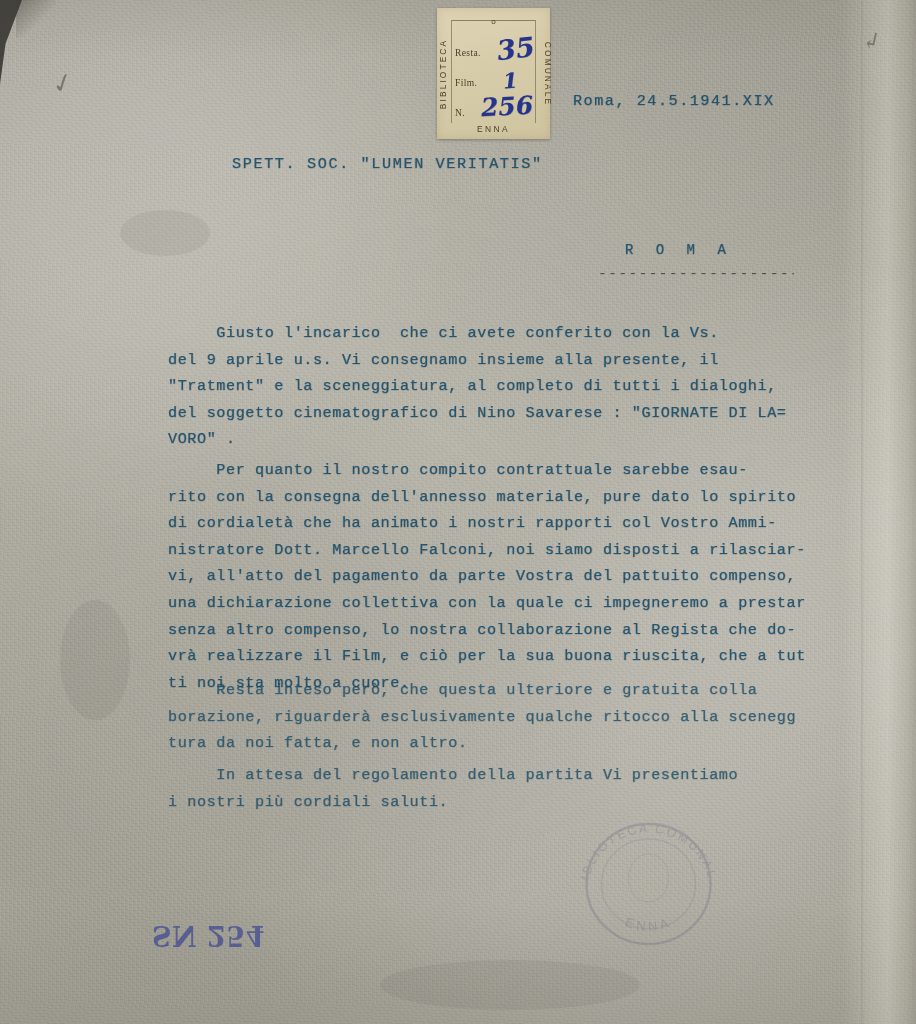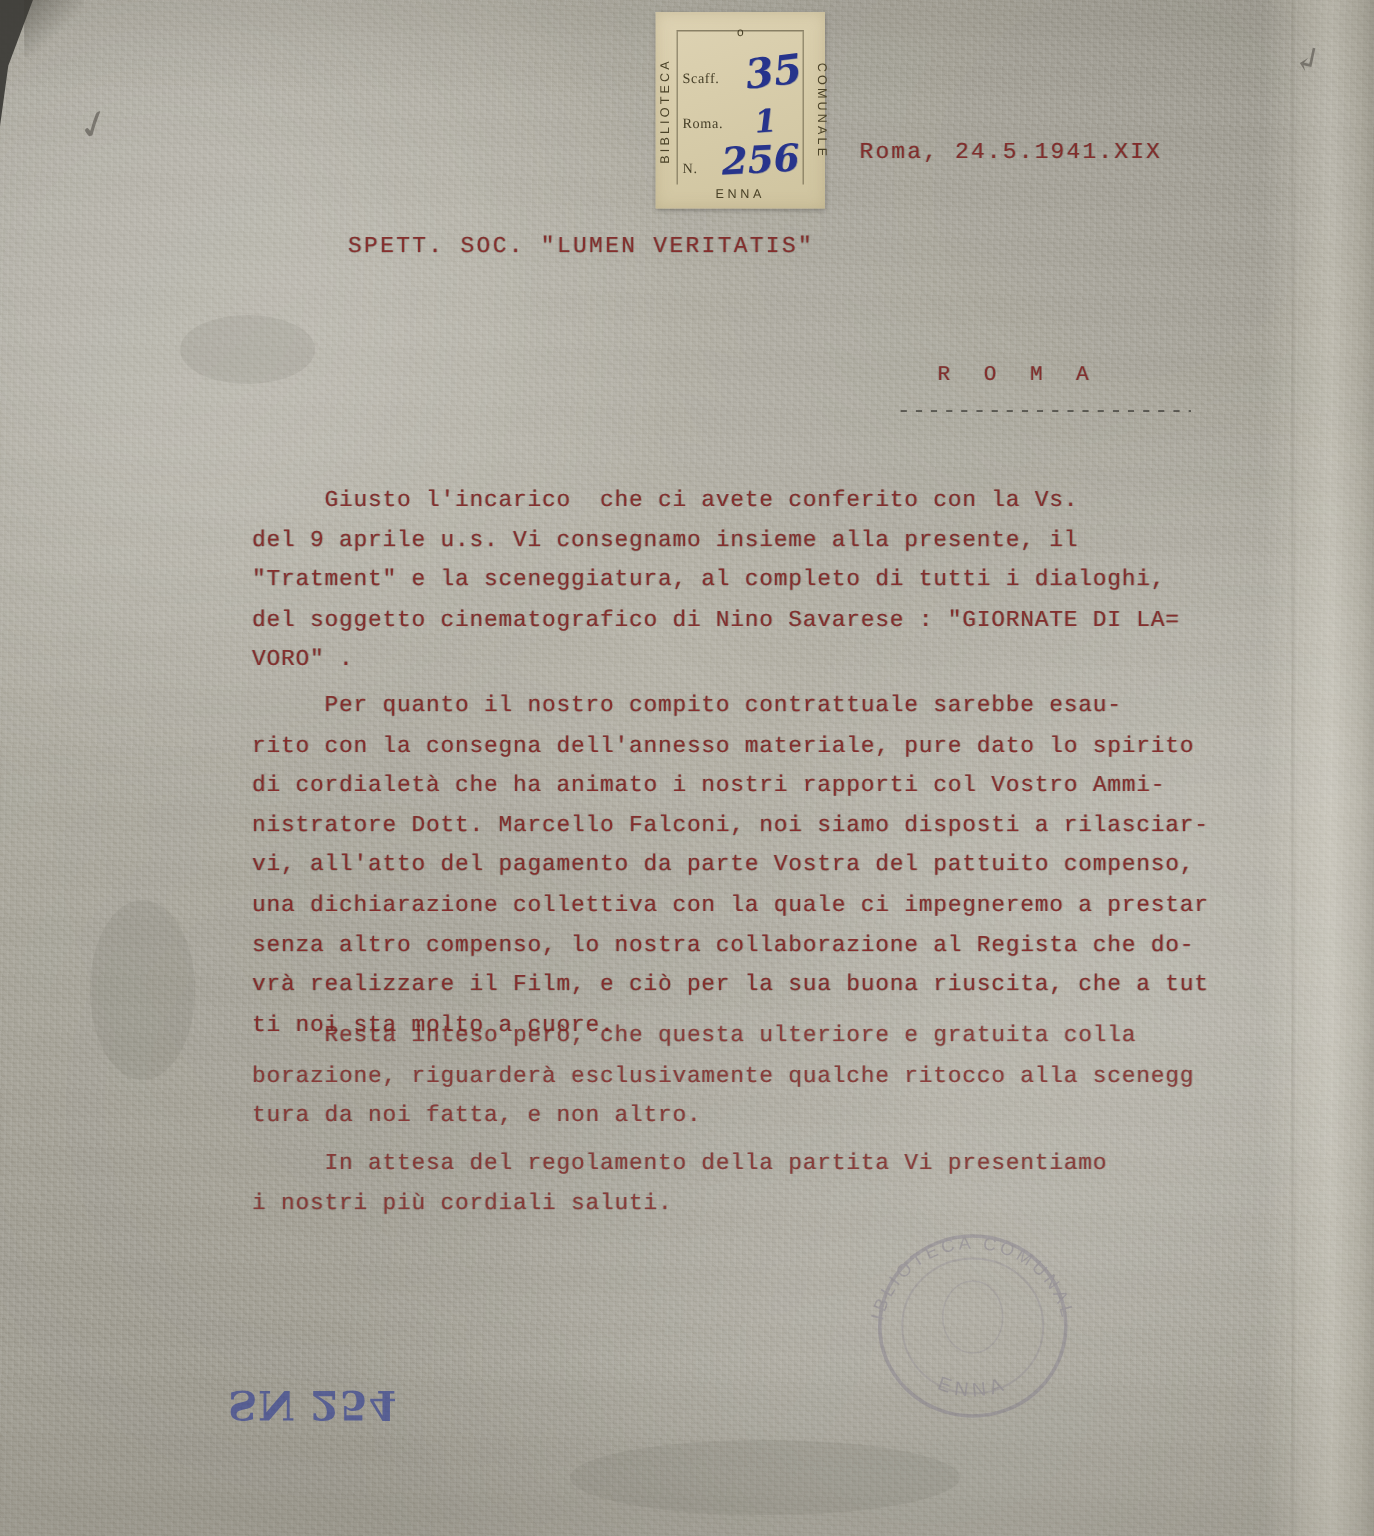--- a/index.html
+++ b/index.html
@@ -63,21 +63,21 @@
     opacity:.92;
   }
   .corner-tear2{
     position:absolute;top:-2px;left:16px;width:40px;height:40px;
     background:linear-gradient(135deg, rgba(60,58,52,.45), rgba(60,58,52,0) 60%);
   }
 
   
   .tw{
     position:absolute;
-    color:#7f1d1d;
+    color:#0c4a6e;
     font-family:"Liberation Mono","DejaVu Sans Mono",monospace;
     font-size:15.2px;
     letter-spacing:.55px;
     line-height:26.6px;
     white-space:pre;
     text-shadow:
        .6px 0 0 rgba(60,58,52,.30),
       -.6px 0 0 rgba(60,58,52,.22),
        0 .6px 0 rgba(60,58,52,.20);
     opacity:.88;
@@ -192,22 +192,22 @@
   <div class="corner-tear2"></div>
 
   <div id="label">
     <div id="lbl-dot">o</div>
     <div class="lbl-inner"></div>
 
     <div class="lbl-vert" id="lbl-left">BIBLIOTECA</div>
     <div class="lbl-vert" id="lbl-right">COMUNALE</div>
     <div id="lbl-bottom">ENNA</div>
 
-    <div class="lbl-field" id="f-scaff">Scaff.</div>
-    <div class="lbl-field" id="f-palch">Roma.</div>
+    <div class="lbl-field" id="f-scaff">Resta.</div>
+    <div class="lbl-field" id="f-palch">Film.</div>
     <div class="lbl-field" id="f-n">N.</div>
 
     <div class="lbl-hand" id="h-scaff">35</div>
     <div class="lbl-hand" id="h-palch">1</div>
     <div class="lbl-hand" id="h-n">256</div>
   </div>
 
   <div class="tw" id="datetime">Roma, 24.5.1941.XIX</div>
   <div class="tw" id="addressee">SPETT. SOC. "LUMEN VERITATIS"</div>
   <div class="tw" id="city">R O M A</div>

